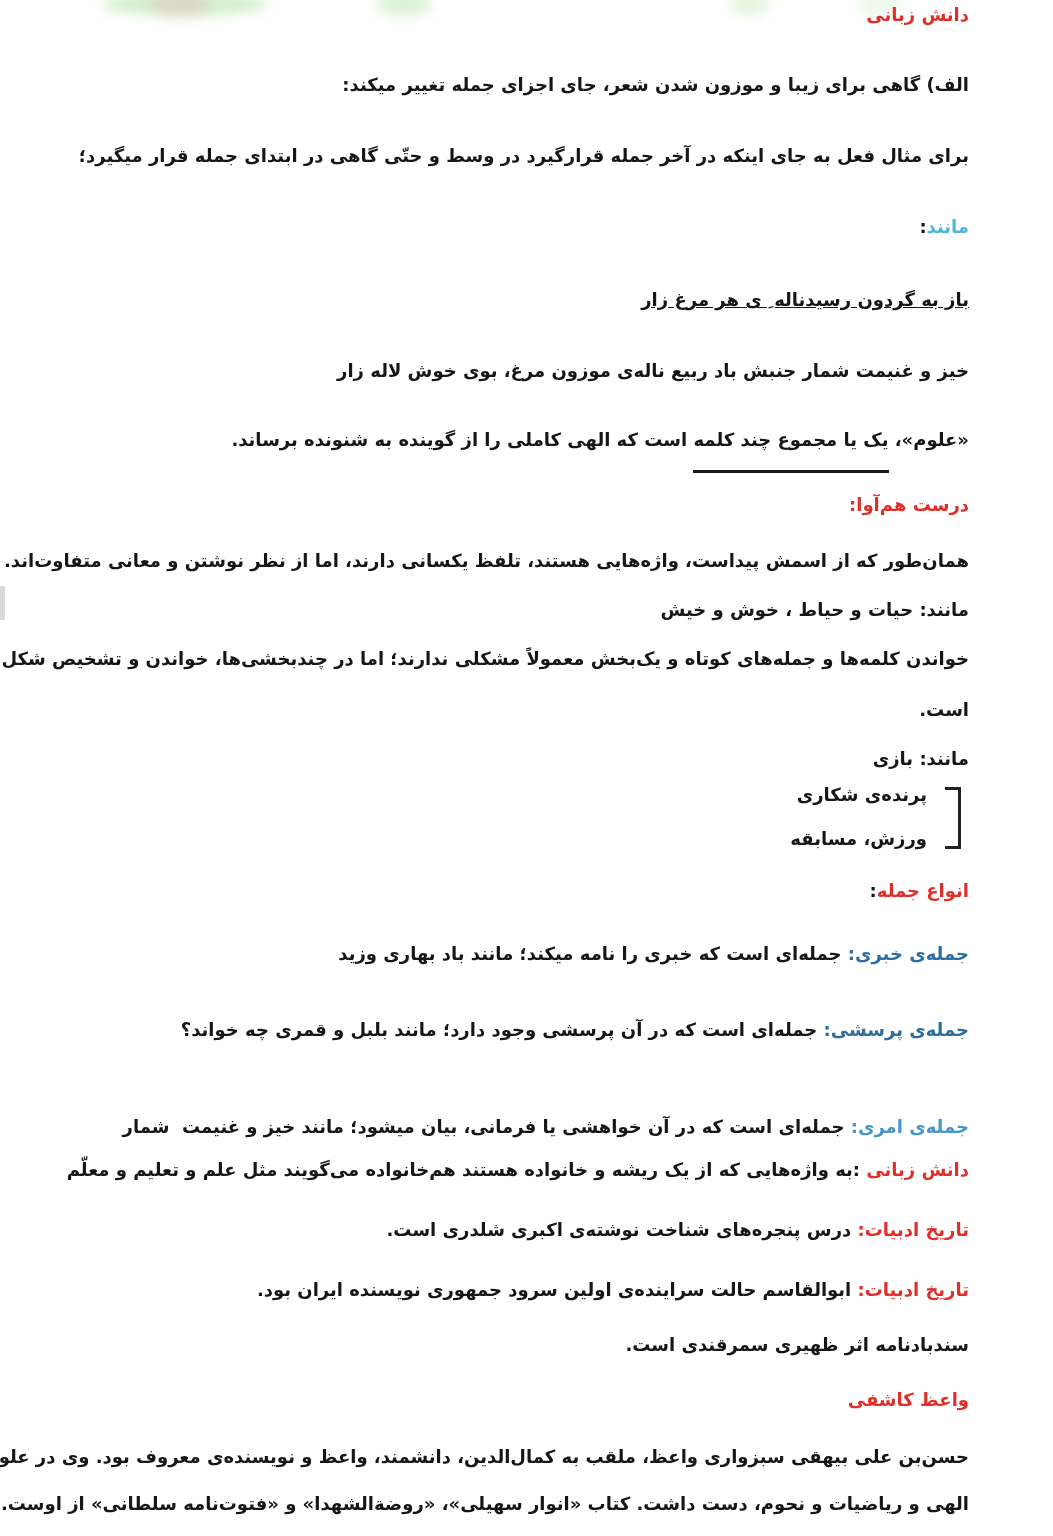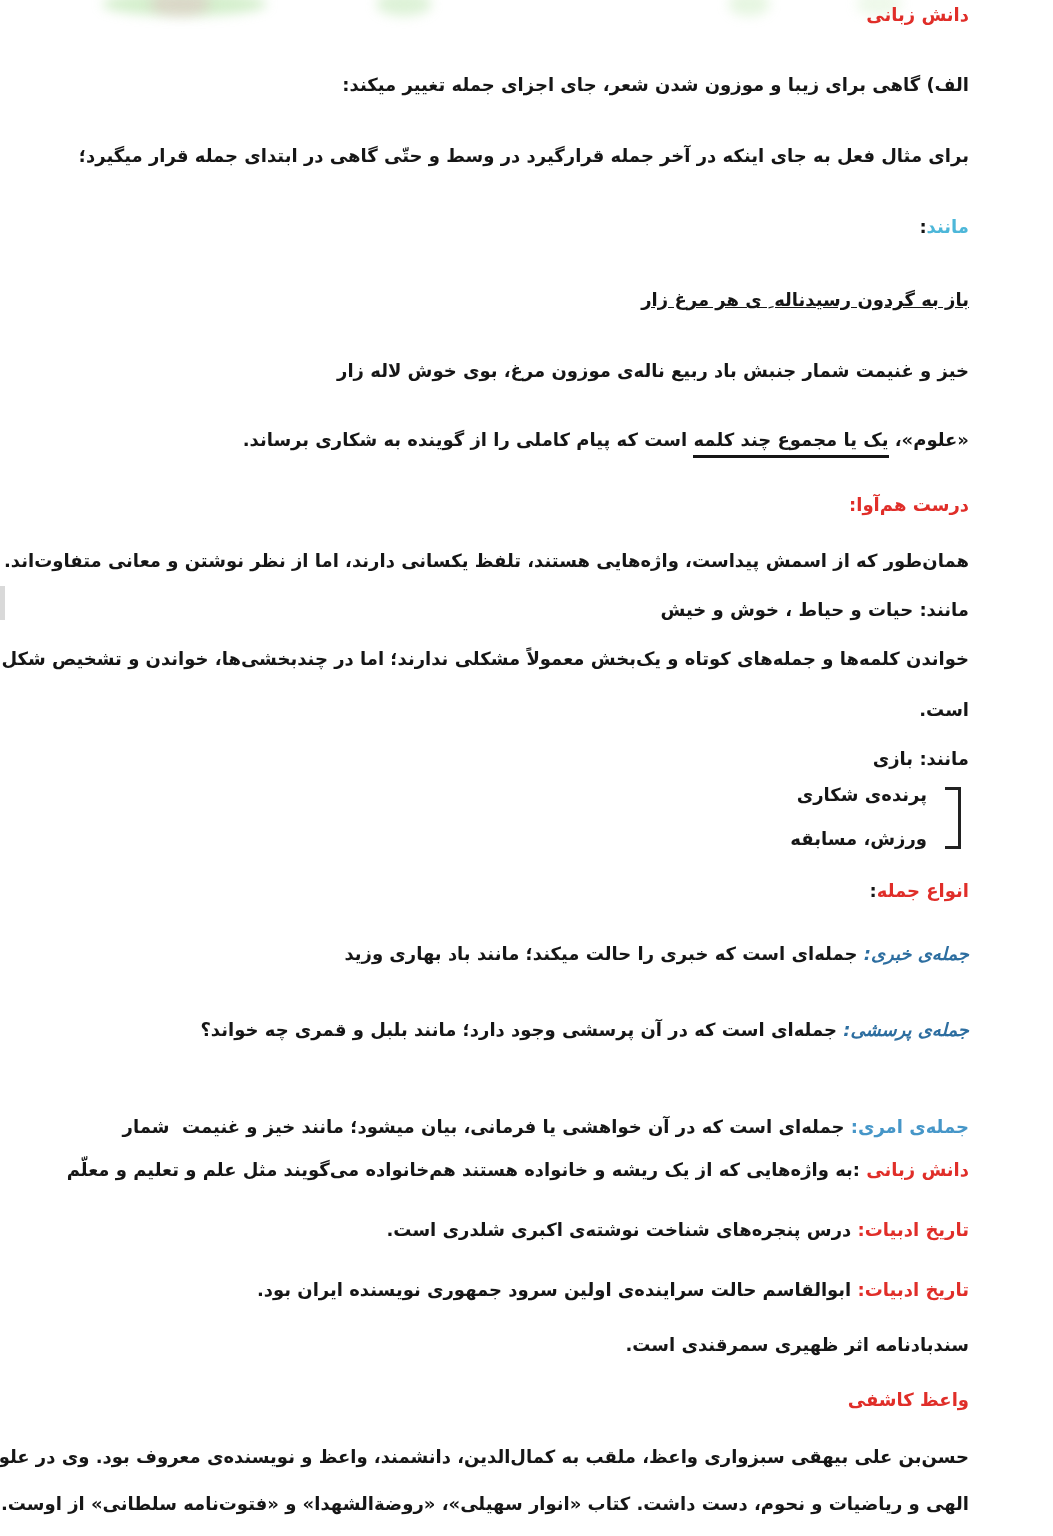--- a/index.html
+++ b/index.html
@@ -18,23 +18,23 @@
     font-weight: bold;
     font-size: 18px;
     line-height: 26px;
     color: var(--ink);
     letter-spacing: 0;
   }
   .seg { display: inline; }
   .s-body      { color: var(--ink); }
   .s-red       { color: var(--red); }
   .s-cyan      { color: var(--cyan); }
-  .s-blue      { color: var(--blue); font-style: italic; }
+  .s-blue      { color: var(--blue); }
   .s-blue2     { color: var(--blue2); }
-  .s-underline { color: var(--ink); border-bottom: 3px solid var(--ink); padding-bottom: 5px; }
+  .s-underline { color: var(--ink); border-bottom: 3px solid var(--ink); padding-bottom: 20px; }
 
   
   .bracket {
     position: absolute;
     top: 787px;
     right: 18px;
     width: 13px;
     height: 56px;
     border-top: 3px solid #222222;
     border-left: 3px solid #222222;  
@@ -78,31 +78,31 @@
   <span class="smudge sm-3"></span>
   <span class="smudge sm-4"></span>
 
   <div id="lines">
       <div class="line" style="top: 2px; right: 10px;"><span class="seg s-red">دانش زبانی</span></div>
       <div class="line" style="top: 72px; right: 10px;"><span class="seg s-body">الف) گاهی برای زیبا و موزون شدن شعر، جای اجزای جمله تغییر میکند:</span></div>
       <div class="line" style="top: 143px; right: 10px;"><span class="seg s-body">برای مثال فعل به جای اینکه در آخر جمله قرارگیرد در وسط و حتّی گاهی در ابتدای جمله قرار میگیرد؛</span></div>
       <div class="line" style="top: 214px; right: 10px;"><span class="seg s-cyan">مانند</span><span class="seg s-body">:</span></div>
       <div class="line" style="top: 287px; right: 10px; text-decoration: underline;"><span class="seg s-body">باز به گردون رسیدناله ِ ی هر مرغ زار</span></div>
       <div class="line" style="top: 358px; right: 10px;"><span class="seg s-body">خیز و غنیمت شمار جنبش باد ربیع ناله‌ی موزون مرغ، بوی خوش لاله زار</span></div>
-      <div class="line" style="top: 427px; right: 10px;"><span class="seg s-body">«علوم»، </span><span class="seg s-underline">یک یا مجموع چند کلمه</span><span class="seg s-body"> است که پیام کاملی را از گوینده به شکاری برساند.</span></div>
+      <div class="line" style="top: 427px; right: 10px;"><span class="seg s-body">«علوم»، </span><span class="seg s-underline">یک یا مجموع چند کلمه</span><span class="seg s-body"> است که الهی کاملی را از گوینده به شنونده برساند.</span></div>
       <div class="line" style="top: 492px; right: 10px;"><span class="seg s-red">درست هم‌آوا:</span></div>
       <div class="line" style="top: 548px; right: 10px;"><span class="seg s-body">همان‌طور که از اسمش پیداست، واژه‌هایی هستند، تلفظ یکسانی دارند، اما از نظر نوشتن و معانی متفاوت‌اند.</span></div>
       <div class="line" style="top: 597px; right: 10px;"><span class="seg s-body">مانند: حیات و حیاط ، خوش و خیش</span></div>
       <div class="line" style="top: 646px; right: 10px;"><span class="seg s-body">خواندن کلمه‌ها و جمله‌های کوتاه و یک‌بخش معمولاً مشکلی ندارند؛ اما در چندبخشی‌ها، خواندن و تشخیص شکل درست، دشوار</span></div>
       <div class="line" style="top: 697px; right: 10px;"><span class="seg s-body">است.</span></div>
       <div class="line" style="top: 746px; right: 10px;"><span class="seg s-body">مانند: بازی</span></div>
       <div class="line" style="top: 782px; right: 52px;"><span class="seg s-body">پرنده‌ی شکاری</span></div>
       <div class="line" style="top: 826px; right: 52px;"><span class="seg s-body">ورزش، مسابقه</span></div>
       <div class="line" style="top: 878px; right: 10px; text-align: right;"><span class="seg s-red">انواع جمله</span><span class="seg s-body">:</span></div>
-      <div class="line" style="top: 941px; right: 10px;"><span class="seg s-blue">جمله‌ی خبری:</span><span class="seg s-body"> جمله‌ای است که خبری را حالت میکند؛ مانند باد بهاری وزید</span></div>
+      <div class="line" style="top: 941px; right: 10px;"><span class="seg s-blue">جمله‌ی خبری:</span><span class="seg s-body"> جمله‌ای است که خبری را نامه میکند؛ مانند باد بهاری وزید</span></div>
       <div class="line" style="top: 1017px; right: 10px;"><span class="seg s-blue">جمله‌ی پرسشی:</span><span class="seg s-body"> جمله‌ای است که در آن پرسشی وجود دارد؛ مانند بلبل و قمری چه خواند؟</span></div>
       <div class="line" style="top: 1114px; right: 10px;"><span class="seg s-blue2">جمله‌ی امری:</span><span class="seg s-body"> جمله‌ای است که در آن خواهشی یا فرمانی، بیان میشود؛ مانند خیز و غنیمت &nbsp;شمار</span></div>
       <div class="line" style="top: 1157px; right: 10px;"><span class="seg s-red">دانش زبانی</span><span class="seg s-body"> :به واژه‌هایی که از یک ریشه و خانواده هستند هم‌خانواده می‌گویند مثل علم و تعلیم و معلّم</span></div>
       <div class="line" style="top: 1217px; right: 10px;"><span class="seg s-red">تاریخ ادبیات:</span><span class="seg s-body"> درس پنجره‌های شناخت نوشته‌ی اکبری شلدری است.</span></div>
       <div class="line" style="top: 1277px; right: 10px;"><span class="seg s-red">تاریخ ادبیات:</span><span class="seg s-body"> ابوالقاسم حالت سراینده‌ی اولین سرود جمهوری نویسنده ایران بود.</span></div>
       <div class="line" style="top: 1332px; right: 10px;"><span class="seg s-body">سندبادنامه اثر ظهیری سمرقندی است.</span></div>
       <div class="line" style="top: 1387px; right: 10px;"><span class="seg s-red">واعظ کاشفی</span></div>
       <div class="line" style="top: 1444px; right: 10px;"><span class="seg s-body">حسن‌بن علی بیهقی سبزواری واعظ، ملقب به کمال‌الدین، دانشمند، واعظ و نویسنده‌ی معروف بود. وی در علوم دینی و معارف</span></div>
       <div class="line" style="top: 1491px; right: 10px;"><span class="seg s-body">الهی و ریاضیات و نحوم، دست داشت. کتاب «انوار سهیلی»، «روضةالشهدا» و «فتوت‌نامه سلطانی» از اوست.</span></div>
     </div>

